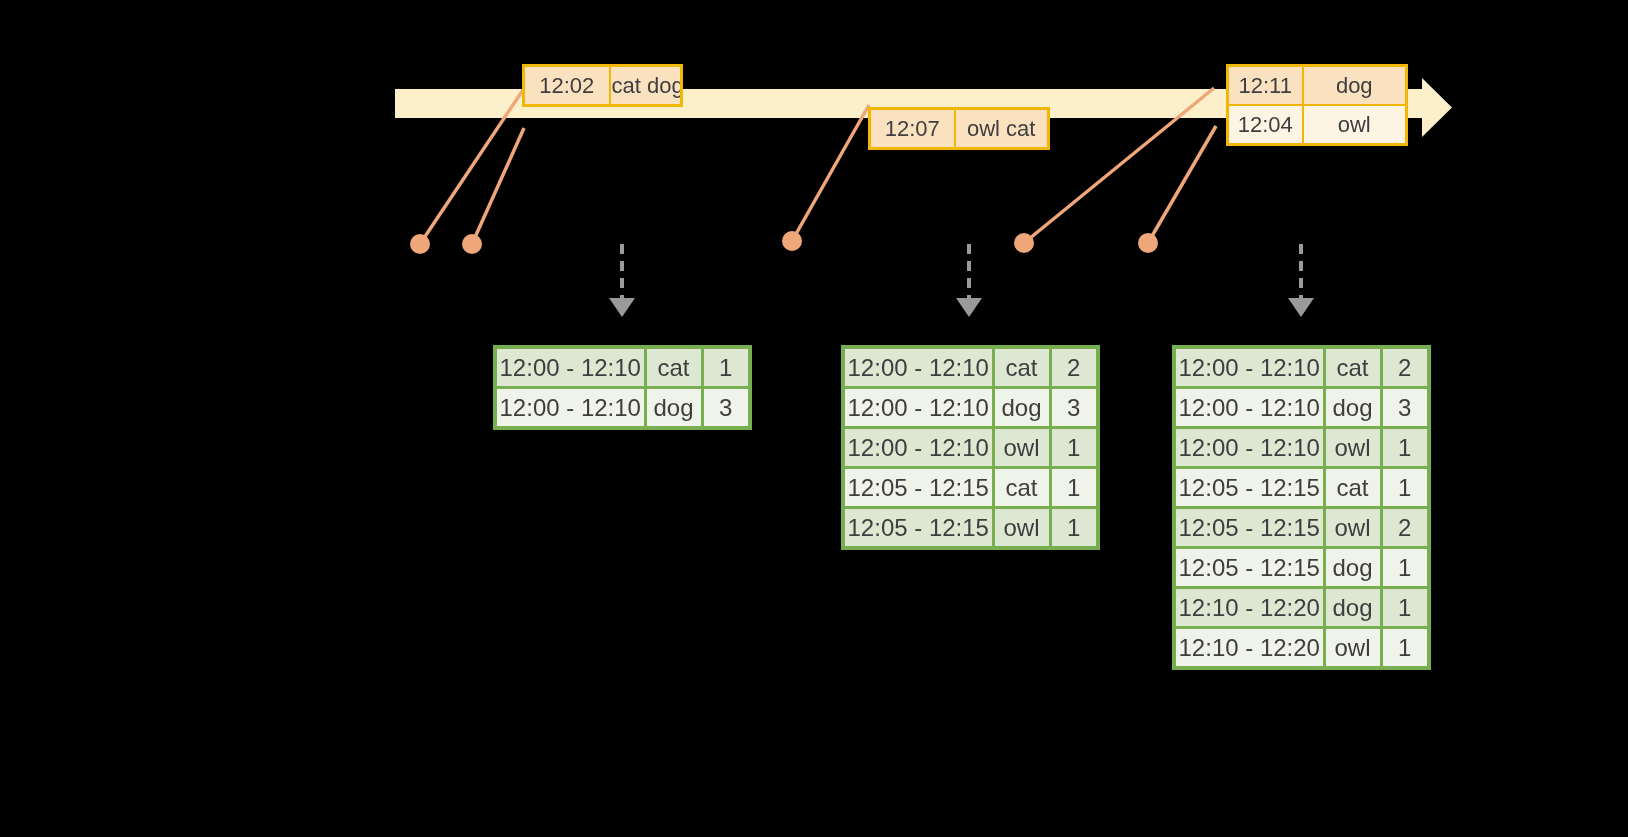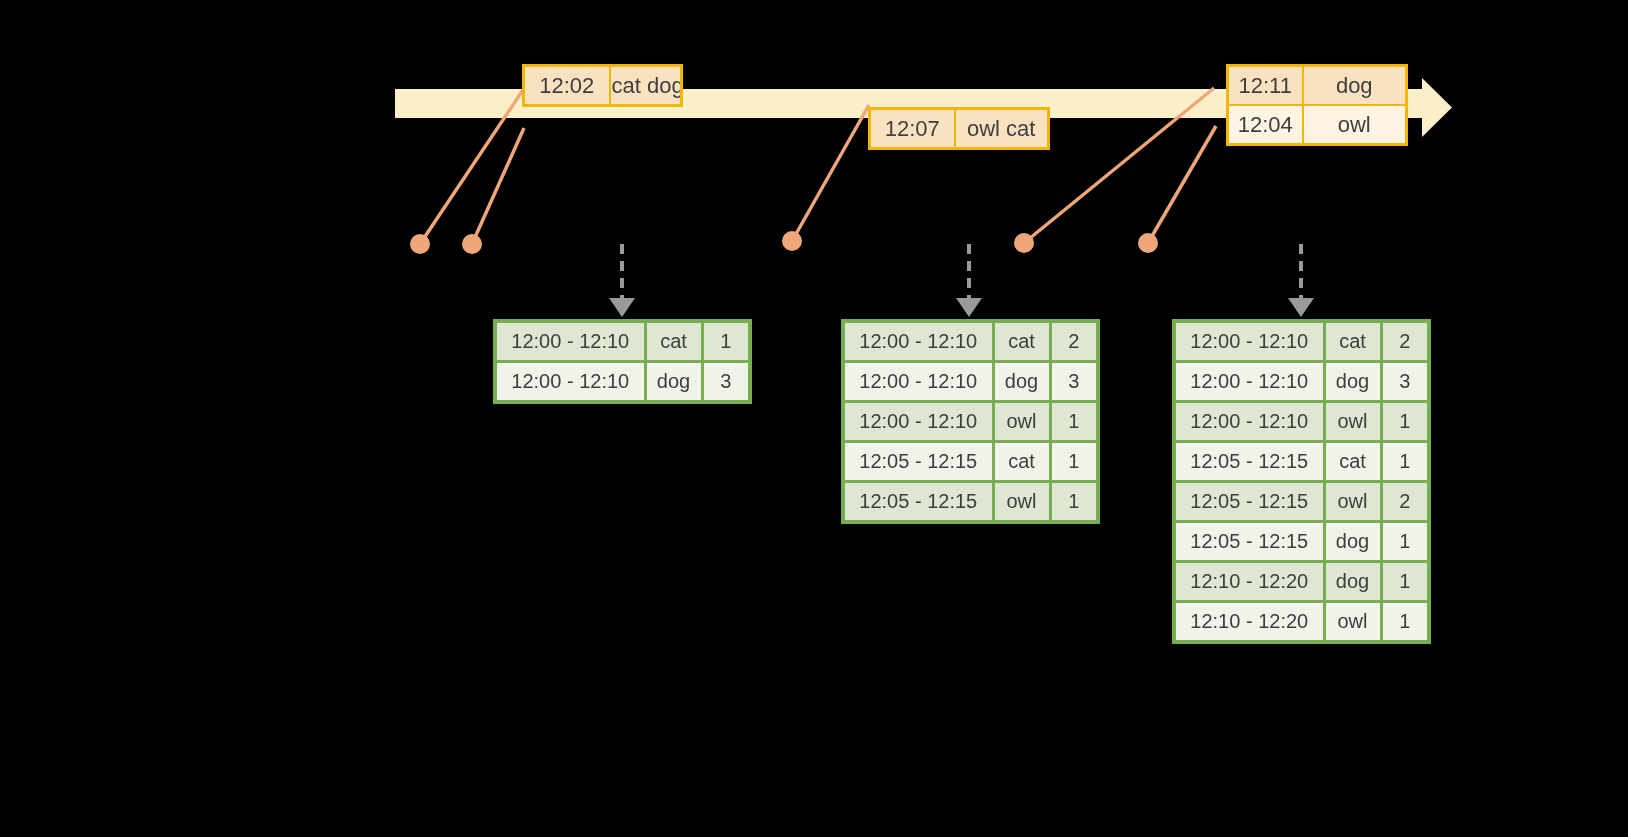--- a/index.html
+++ b/index.html
@@ -21,21 +21,21 @@
   table{border-collapse:collapse;position:absolute;z-index:1;table-layout:fixed;}
   td{text-align:center;vertical-align:middle;overflow:hidden;white-space:nowrap;}
 
   
   table.event-table{border:3px solid var(--event-border);font-size:22px;}
   table.event-table td{border:2px solid var(--event-border);height:35px;}
   table.event-table tr.row-dark td{background:var(--event-row-dark);}
   table.event-table tr.row-light td{background:var(--event-row-light);}
 
   
-  table.result-table{border:4px solid var(--result-border);font-size:20px;}
+  table.result-table{border:4px solid var(--result-border);font-size:24px;margin-top:26px;}
   table.result-table td{border:3px solid var(--result-border);height:35px;}
   table.result-table tr.row-dark td{background:var(--result-row-dark);}
   table.result-table tr.row-light td{background:var(--result-row-light);}
 
   #event-table-0{left:522px;top:64px;width:161px;}
   #event-table-1{left:868px;top:83px;width:182px;margin-top:24px;}
   #event-table-2{left:1213px;top:64px;width:182px;margin-left:13px;}
   #result-table-0{left:493px;top:319px;width:259px;}
   #result-table-1{left:841px;top:319px;width:259px;}
   #result-table-2{left:1172px;top:319px;width:259px;}

